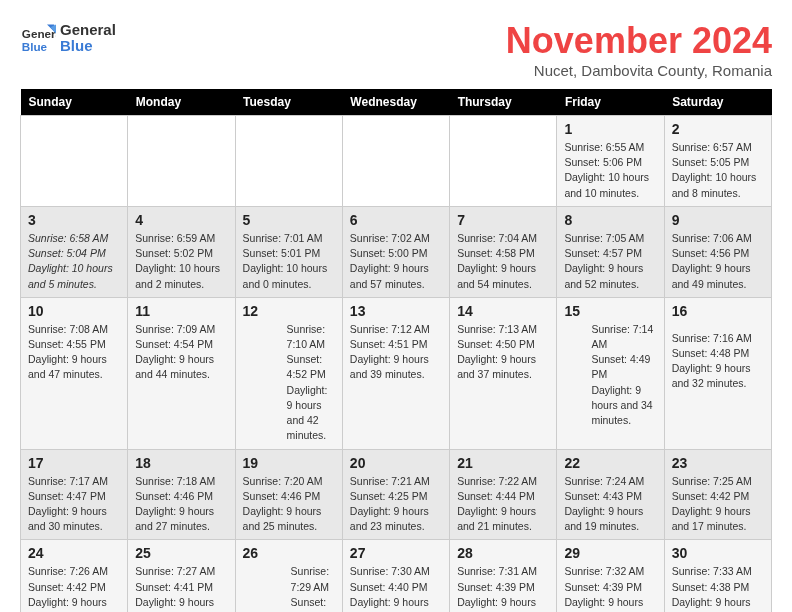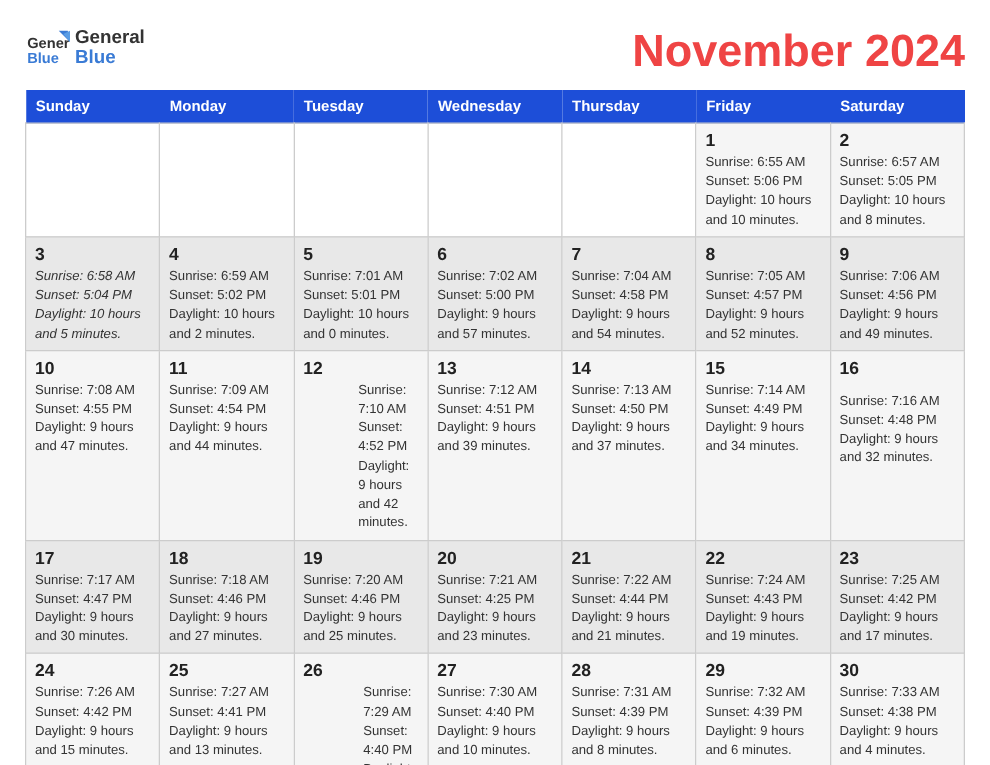--- a/index.html
+++ b/index.html
@@ -36,21 +36,21 @@
     .location-title {
       font-size: 15px;
       color: #555;
     }
     table {
       width: 100%;
       border-collapse: collapse;
       font-size: 11px;
     }
     thead th {
-      background-color: #1d4ed8;
+      background-color: #000000;
       color: #fff;
       text-align: left;
       padding: 6px 8px;
       font-size: 12px;
       font-weight: bold;
     }
     tbody tr {
       vertical-align: top;
     }
     tbody tr:nth-child(odd) {
@@ -90,20 +90,21 @@
       <polygon points="30,5 40,15 38,5" fill="#3a7bd5"></polygon>
       <polygon points="34,8 40,5 40,15" fill="#5a9de5"></polygon>
     </svg>
     <div>
       <div style="font-size:15px;font-weight:bold;color:#333;line-height:1.1;">General</div>
       <div style="font-size:15px;font-weight:bold;color:#3a7bd5;line-height:1.1;">Blue</div>
     </div>
   </div>
   <div class="title-area">
     <div class="month-title">November 2024</div>
+    <div class="location-title">Nucet, Dambovita County, Romania</div>
   </div>
 </div>
 
 <table>
   <thead>
     <tr>
     <th>Sunday</th>
         <th>Monday</th>
         <th>Tuesday</th>
         <th>Wednesday</th>
@@ -202,21 +203,21 @@
 Daylight: 9 hours and 39 minutes.</div>
         </td>
         <td>
           <span class="day-number">14</span>
           <div class="day-info" style="white-space: pre-line;">Sunrise: 7:13 AM
 Sunset: 4:50 PM
 Daylight: 9 hours and 37 minutes.</div>
         </td>
         <td>
           <span class="day-number">15</span>
-          <div class="day-info" style="white-space: pre-line;">Sunrise: 7:14 AM
+          <div class="day-info" style="white-space: pre-line; margin-left: 27px;">Sunrise: 7:14 AM
 Sunset: 4:49 PM
 Daylight: 9 hours and 34 minutes.</div>
         </td>
         <td>
           <span class="day-number">16</span>
           <div class="day-info" style="white-space: pre-line; margin-top: 12px;">Sunrise: 7:16 AM
 Sunset: 4:48 PM
 Daylight: 9 hours and 32 minutes.</div>
         </td>
       </tr>

